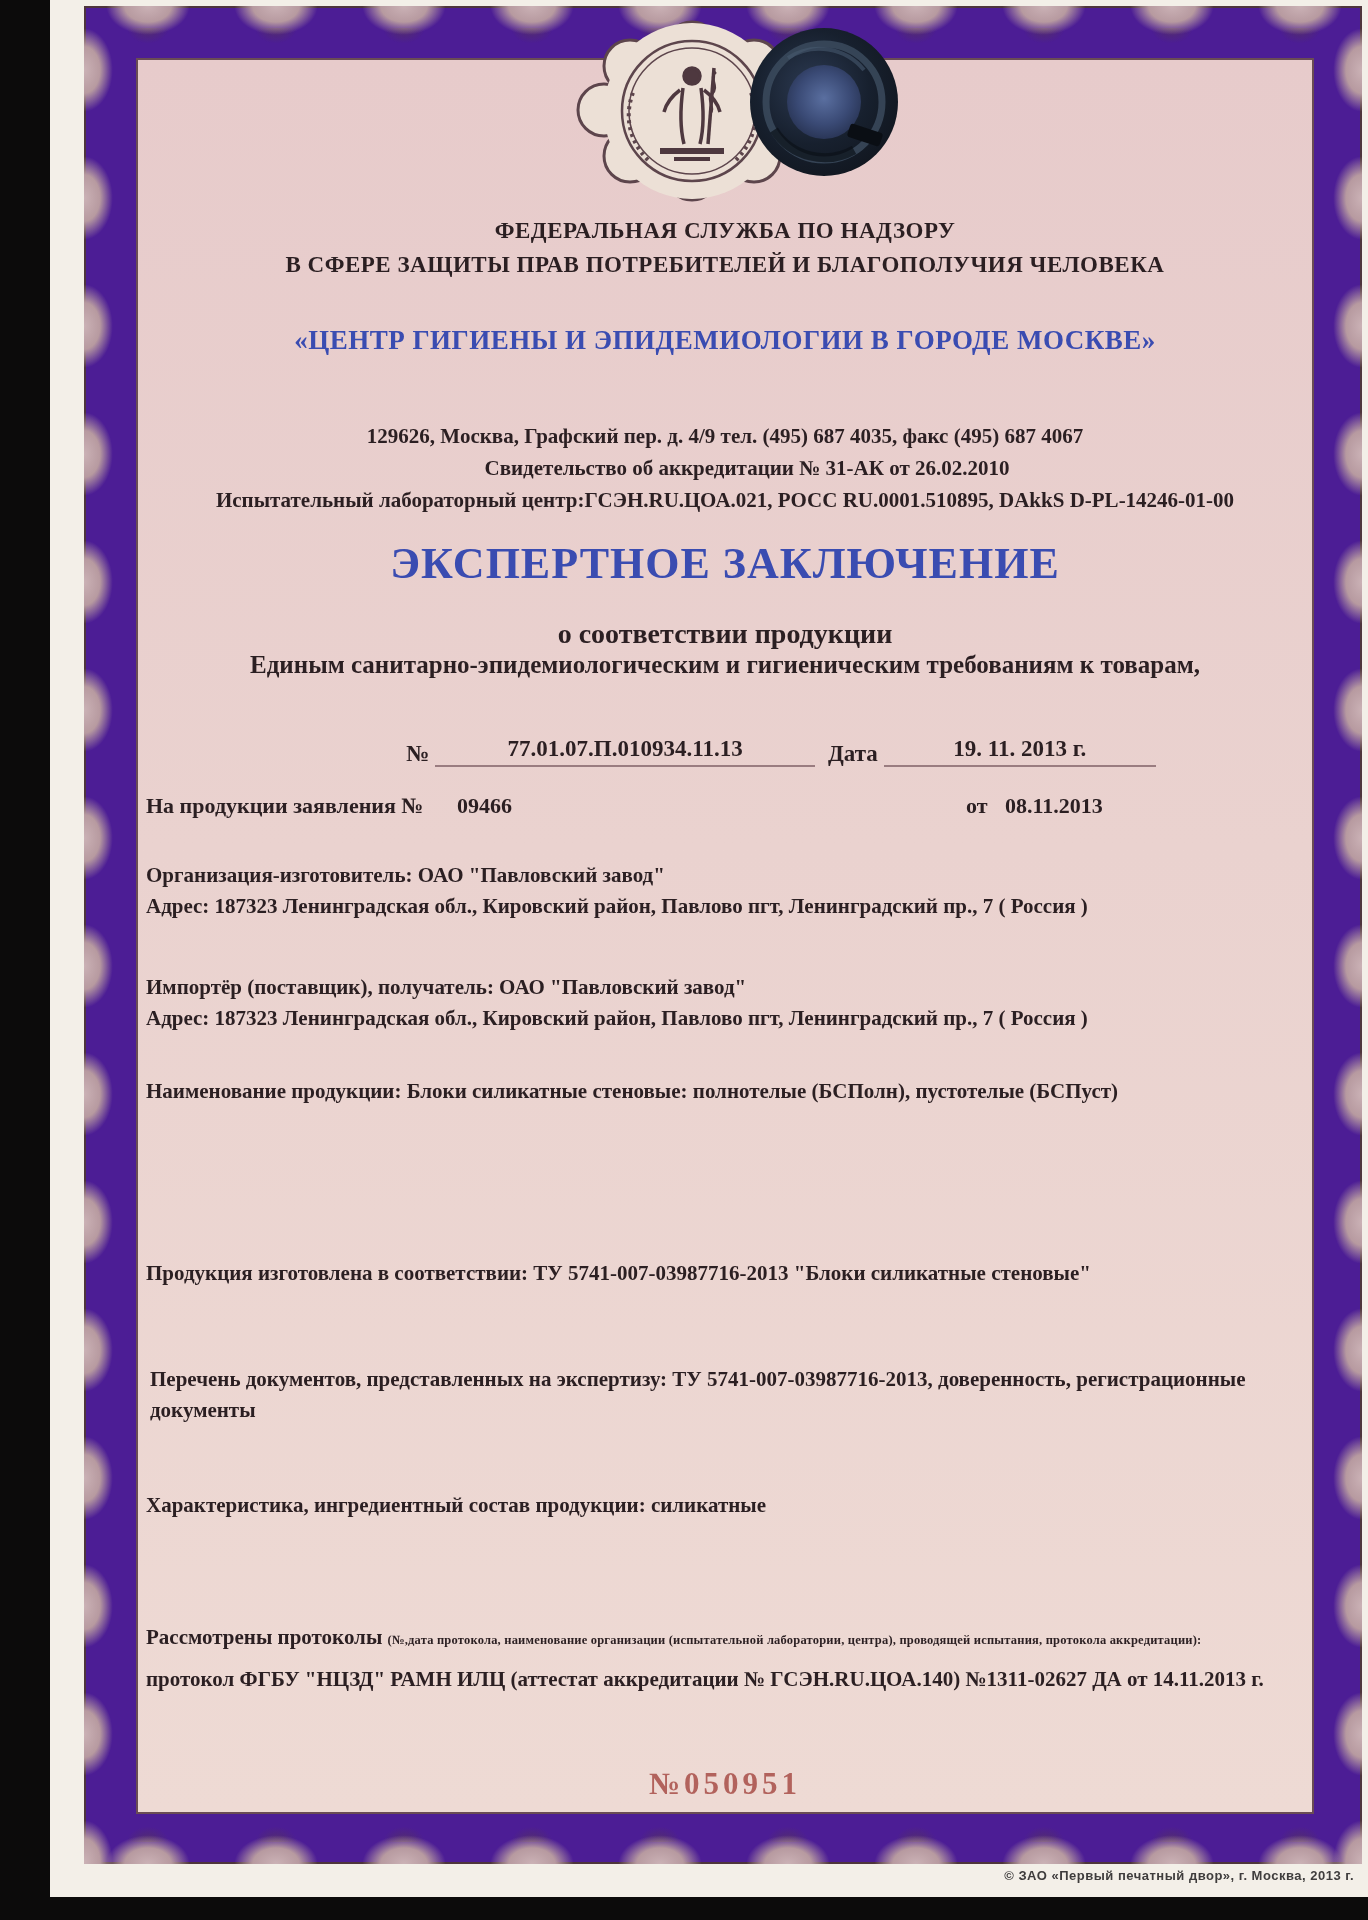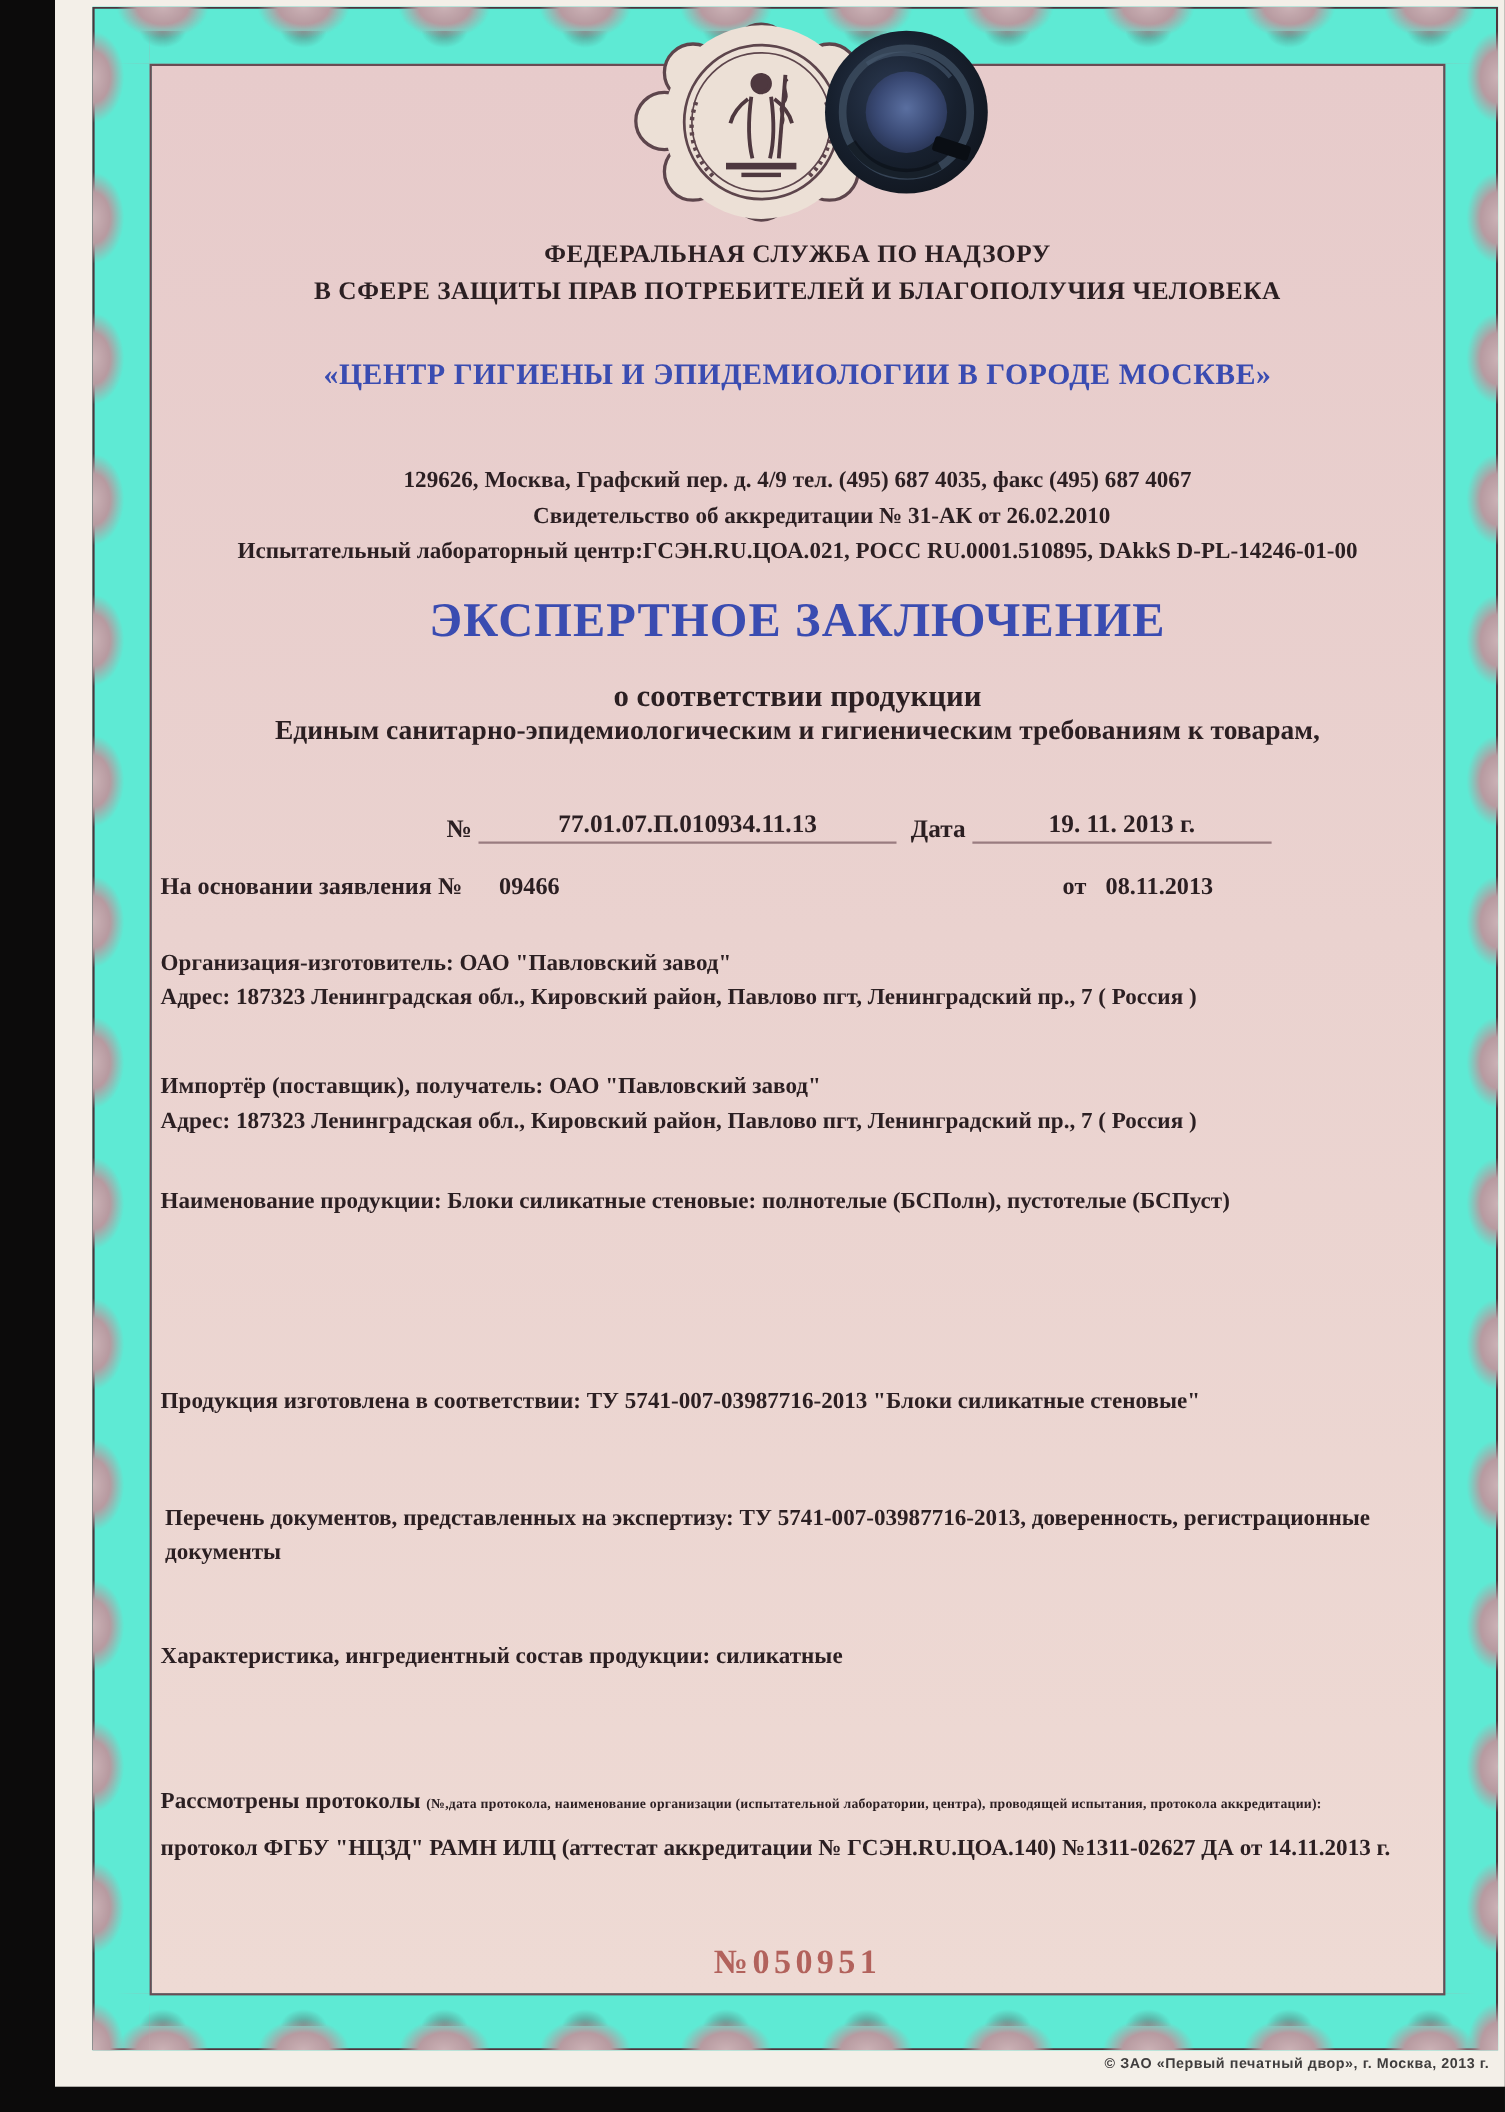--- a/index.html
+++ b/index.html
@@ -5,21 +5,21 @@
   * { margin:0; padding:0; box-sizing:border-box; }
   html,body { width:1368px; height:1920px; background:#0c0b0b; overflow:hidden; }
   body { font-family:"Liberation Serif","DejaVu Serif",serif; color:#2b1f22; }
 
   .scan-paper {
     position:absolute; left:50px; top:0; width:1318px; height:1897px;
     background:#f3efe8;
   }
   .frame {
     position:absolute; left:34px; top:6px; width:1278px; height:1858px;
-    background:#5eead4;
+    background:#4c1d95;
     box-shadow: inset 0 0 0 2px #4e353c;
   }
   .frame .edge { position:absolute; }
   .edge.top, .edge.bottom { left:0; right:0; height:52px;
     background-image:
       radial-gradient(ellipse 58px 40px at 50% 100%, #cbb2b6 0%, #b79aa0 40%, rgba(183,154,160,0) 72%),
       radial-gradient(ellipse 30px 22px at 50% 100%, rgba(90,62,70,.55) 0%, rgba(90,62,70,0) 70%);
     background-size:128px 52px, 128px 30px;
     background-repeat:repeat-x;
   }
@@ -95,21 +95,21 @@
       <div class="field-group" style="left:268px; top:676px;">
         <span class="field-label">№</span>
         <span class="field-line" style="width:380px; margin-left:6px;">77.01.07.П.010934.11.13</span>
       </div>
       <div class="field-group" style="left:690px; top:676px;">
         <span class="field-label">Дата</span>
         <span class="field-line" style="width:272px; margin-left:6px;">19. 11. 2013 г.</span>
       </div>
 
       <div class="abs ink body-txt" style="left:8px; top:730px; font-size:22px;">
-        <span>На основании заявления №</span>
+        <span>На продукции заявления №</span>
         <span style="margin-left:28px;">09466</span>
       </div>
       <div class="abs ink body-txt" style="left:828px; top:730px; font-size:22px;">
         <span>от</span>
         <span style="margin-left:12px;">08.11.2013</span>
       </div>
 
       <div class="abs ink body-txt" style="left:8px; top:800px; width:1130px;">
         <div>Организация-изготовитель: ОАО "Павловский завод"</div>
         <div>Адрес: 187323 Ленинградская обл., Кировский район, Павлово пгт, Ленинградский пр., 7 ( Россия )</div>

